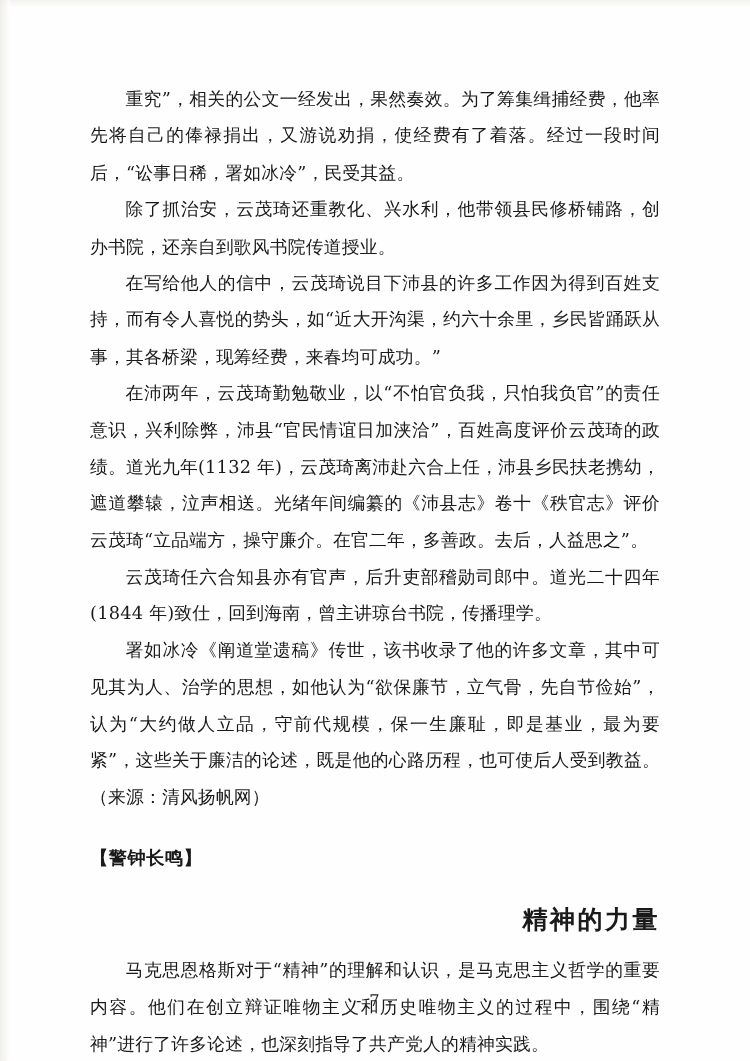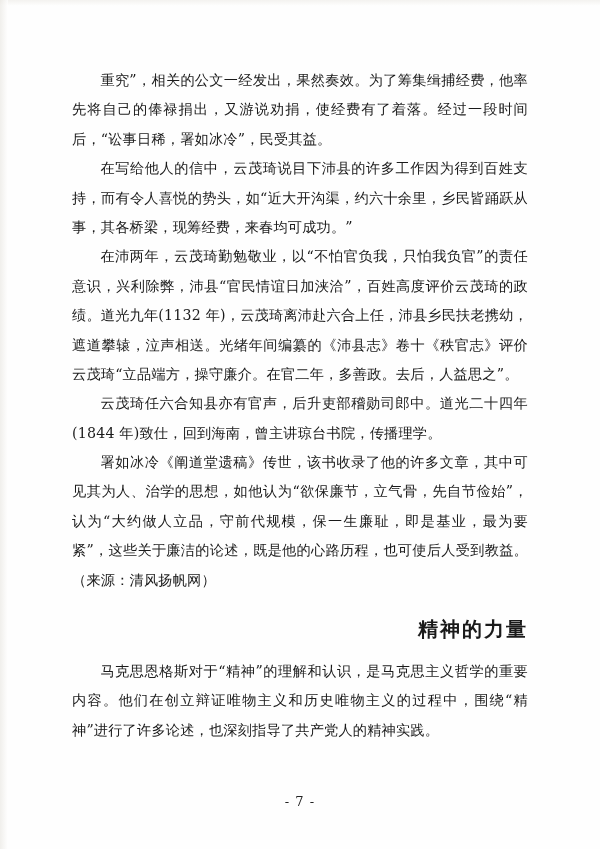--- a/index.html
+++ b/index.html
@@ -83,25 +83,27 @@
 </style>
 </head>
 <body>
 
 <div class="page">
   <div class="scan-edge-top"></div>
   <div class="scan-edge-left"></div>
 
   <div class="body-text">
     <p class="para">重究”，相关的公文一经发出，果然奏效。为了筹集缉捕经费，他率先将自己的俸禄捐出，又游说劝捐，使经费有了着落。经过一段时间后，“讼事日稀，署如冰冷”，民受其益。</p>
+    <p class="para">除了抓治安，云茂琦还重教化、兴水利，他带领县民修桥铺路，创办书院，还亲自到歌风书院传道授业。</p>
     <p class="para">在写给他人的信中，云茂琦说目下沛县的许多工作因为得到百姓支持，而有令人喜悦的势头，如“近大开沟渠，约六十余里，乡民皆踊跃从事，其各桥梁，现筹经费，来春均可成功。”</p>
     <p class="para">在沛两年，云茂琦勤勉敬业，以“不怕官负我，只怕我负官”的责任意识，兴利除弊，沛县“官民情谊日加浃洽”，百姓高度评价云茂琦的政绩。道光九年(1132 年)，云茂琦离沛赴六合上任，沛县乡民扶老携幼，遮道攀辕，泣声相送。光绪年间编纂的《沛县志》卷十《秩官志》评价云茂琦“立品端方，操守廉介。在官二年，多善政。去后，人益思之”。</p>
     <p class="para">云茂琦任六合知县亦有官声，后升吏部稽勋司郎中。道光二十四年(1844 年)致仕，回到海南，曾主讲琼台书院，传播理学。</p>
     <p class="para">署如冰冷《阐道堂遗稿》传世，该书收录了他的许多文章，其中可见其为人、治学的思想，如他认为“欲保廉节，立气骨，先自节俭始”，认为“大约做人立品，守前代规模，保一生廉耻，即是基业，最为要紧”，这些关于廉洁的论述，既是他的心路历程，也可使后人受到教益。（来源：清风扬帆网）</p>
 
+    <p class="section-tag">【警钟长鸣】</p>
 
     <h1 class="doc-heading">精神的力量</h1>
 
     <p class="para">马克思恩格斯对于“精神”的理解和认识，是马克思主义哲学的重要内容。他们在创立辩证唯物主义和历史唯物主义的过程中，围绕“精神”进行了许多论述，也深刻指导了共产党人的精神实践。</p>
   </div>
 
   <div class="page-number">- 7 -</div>
 </div>
 
 </body></html>

